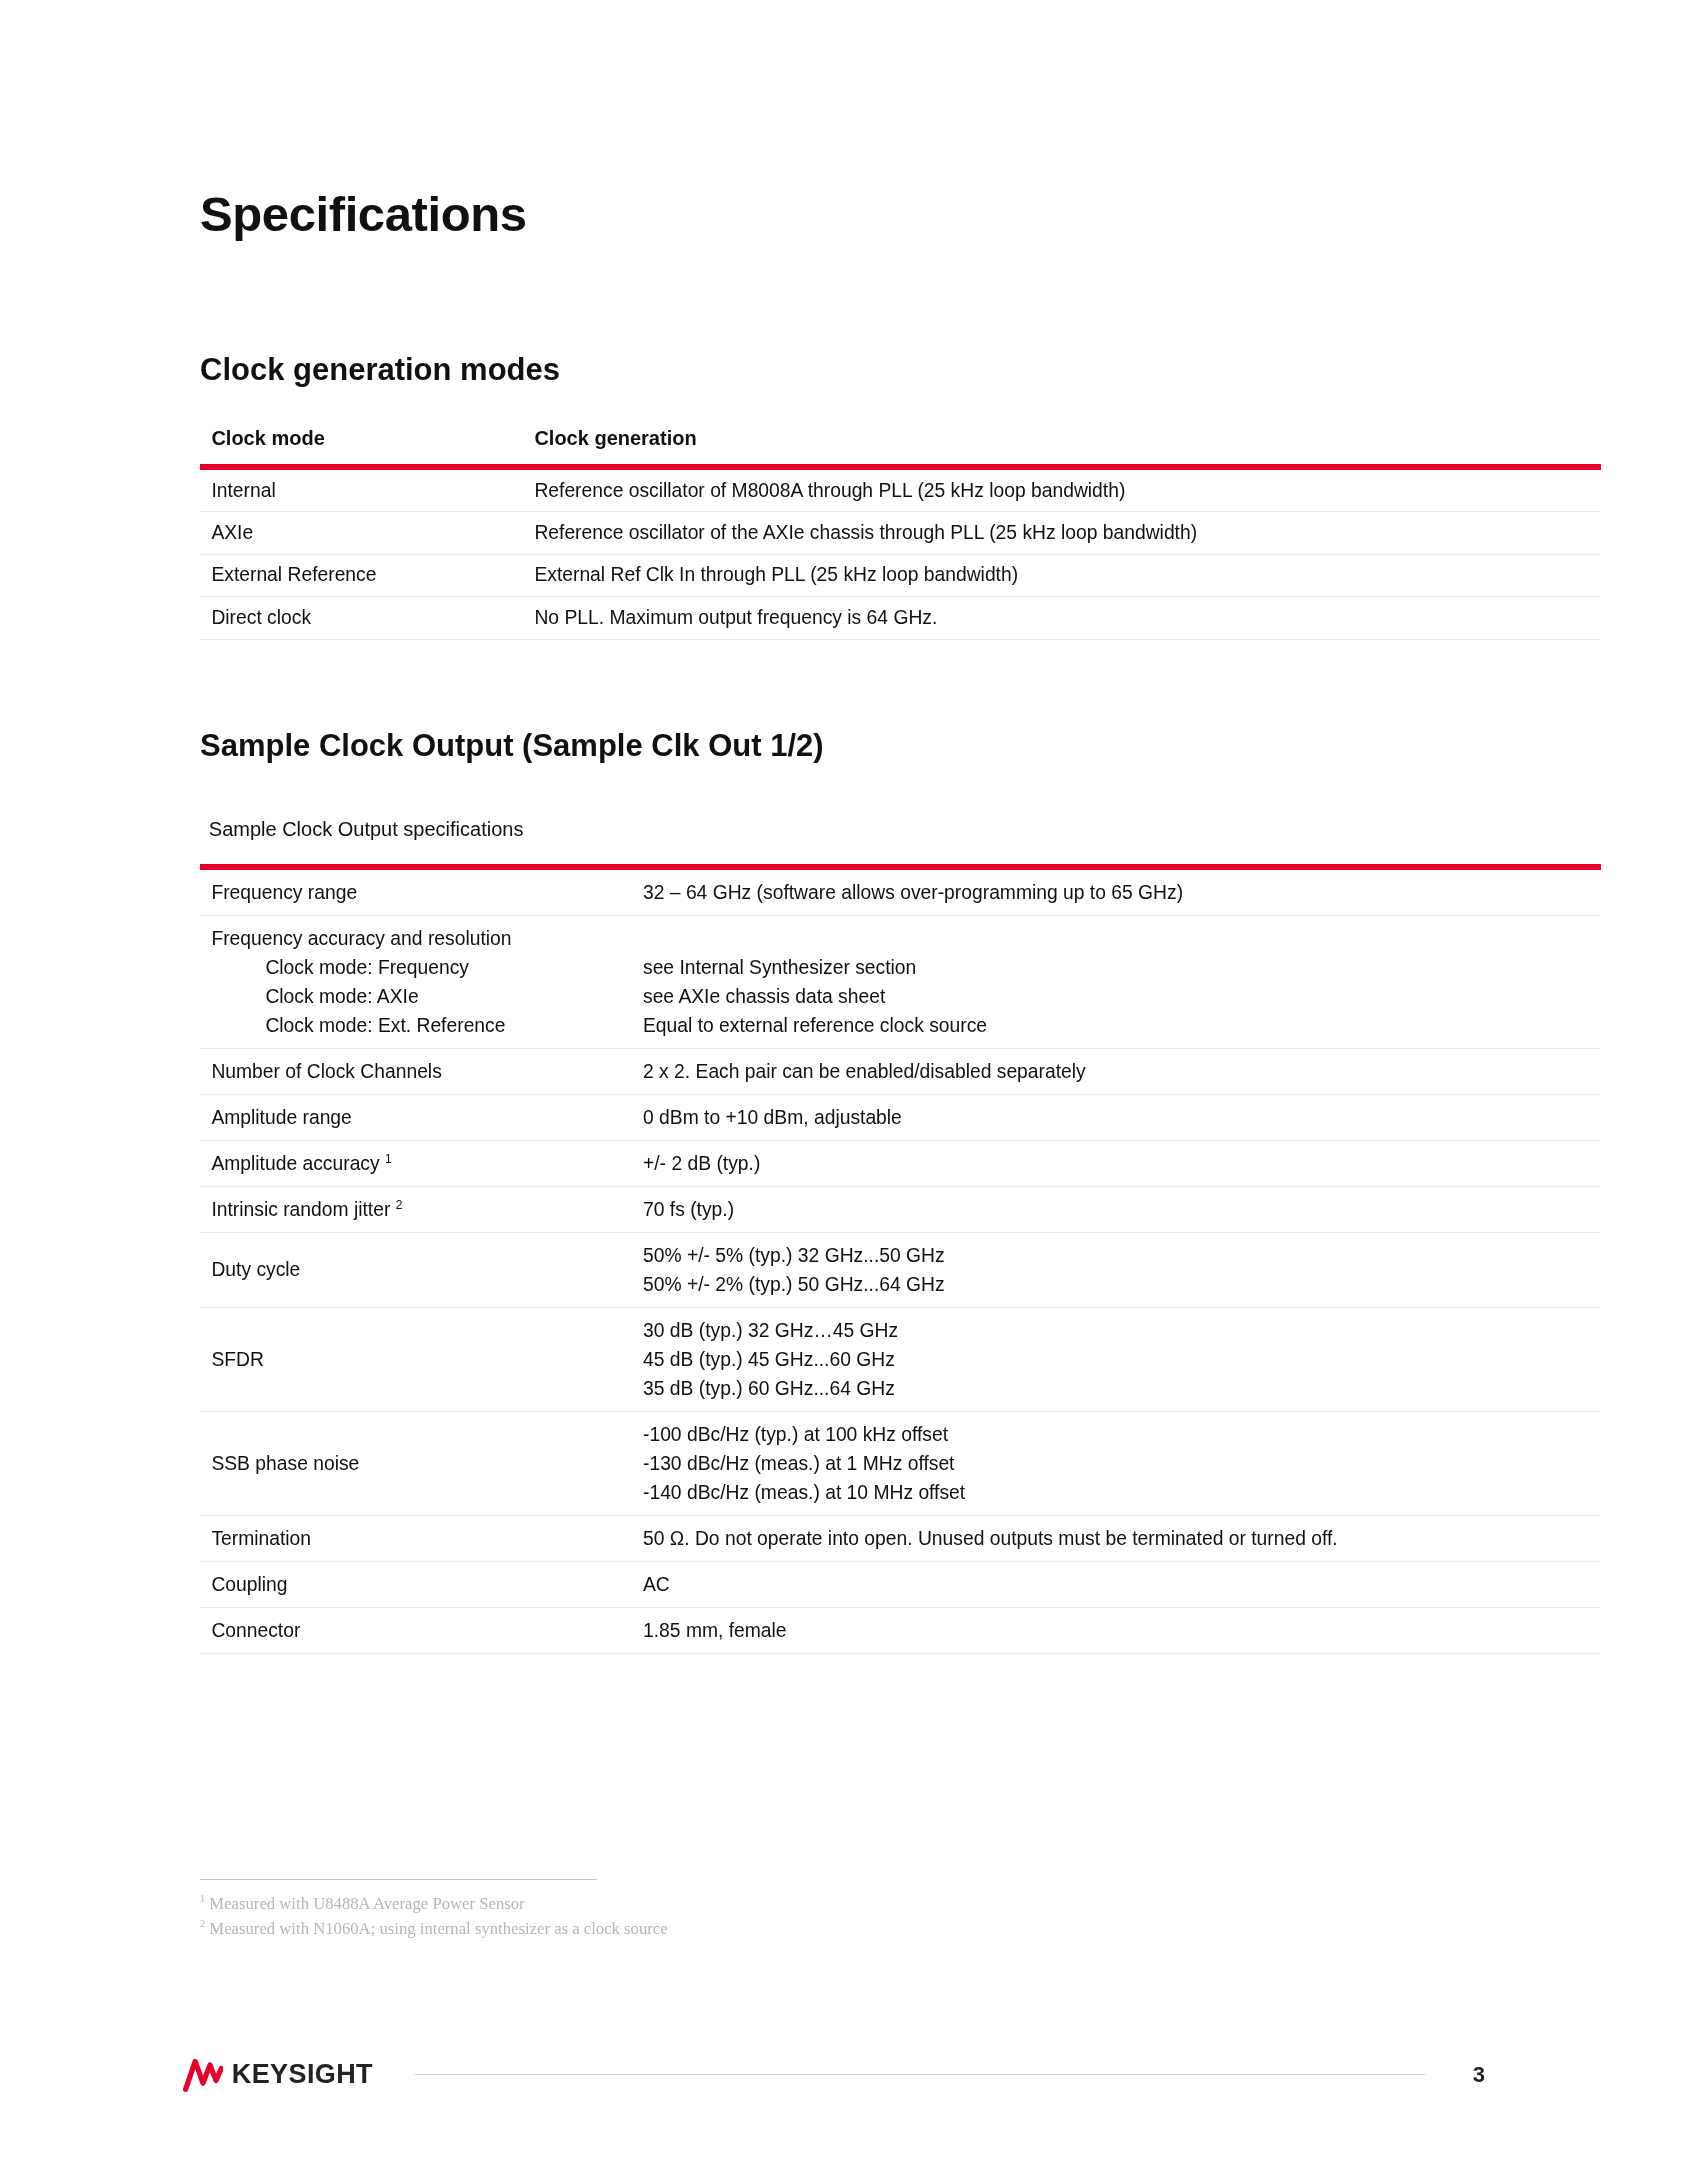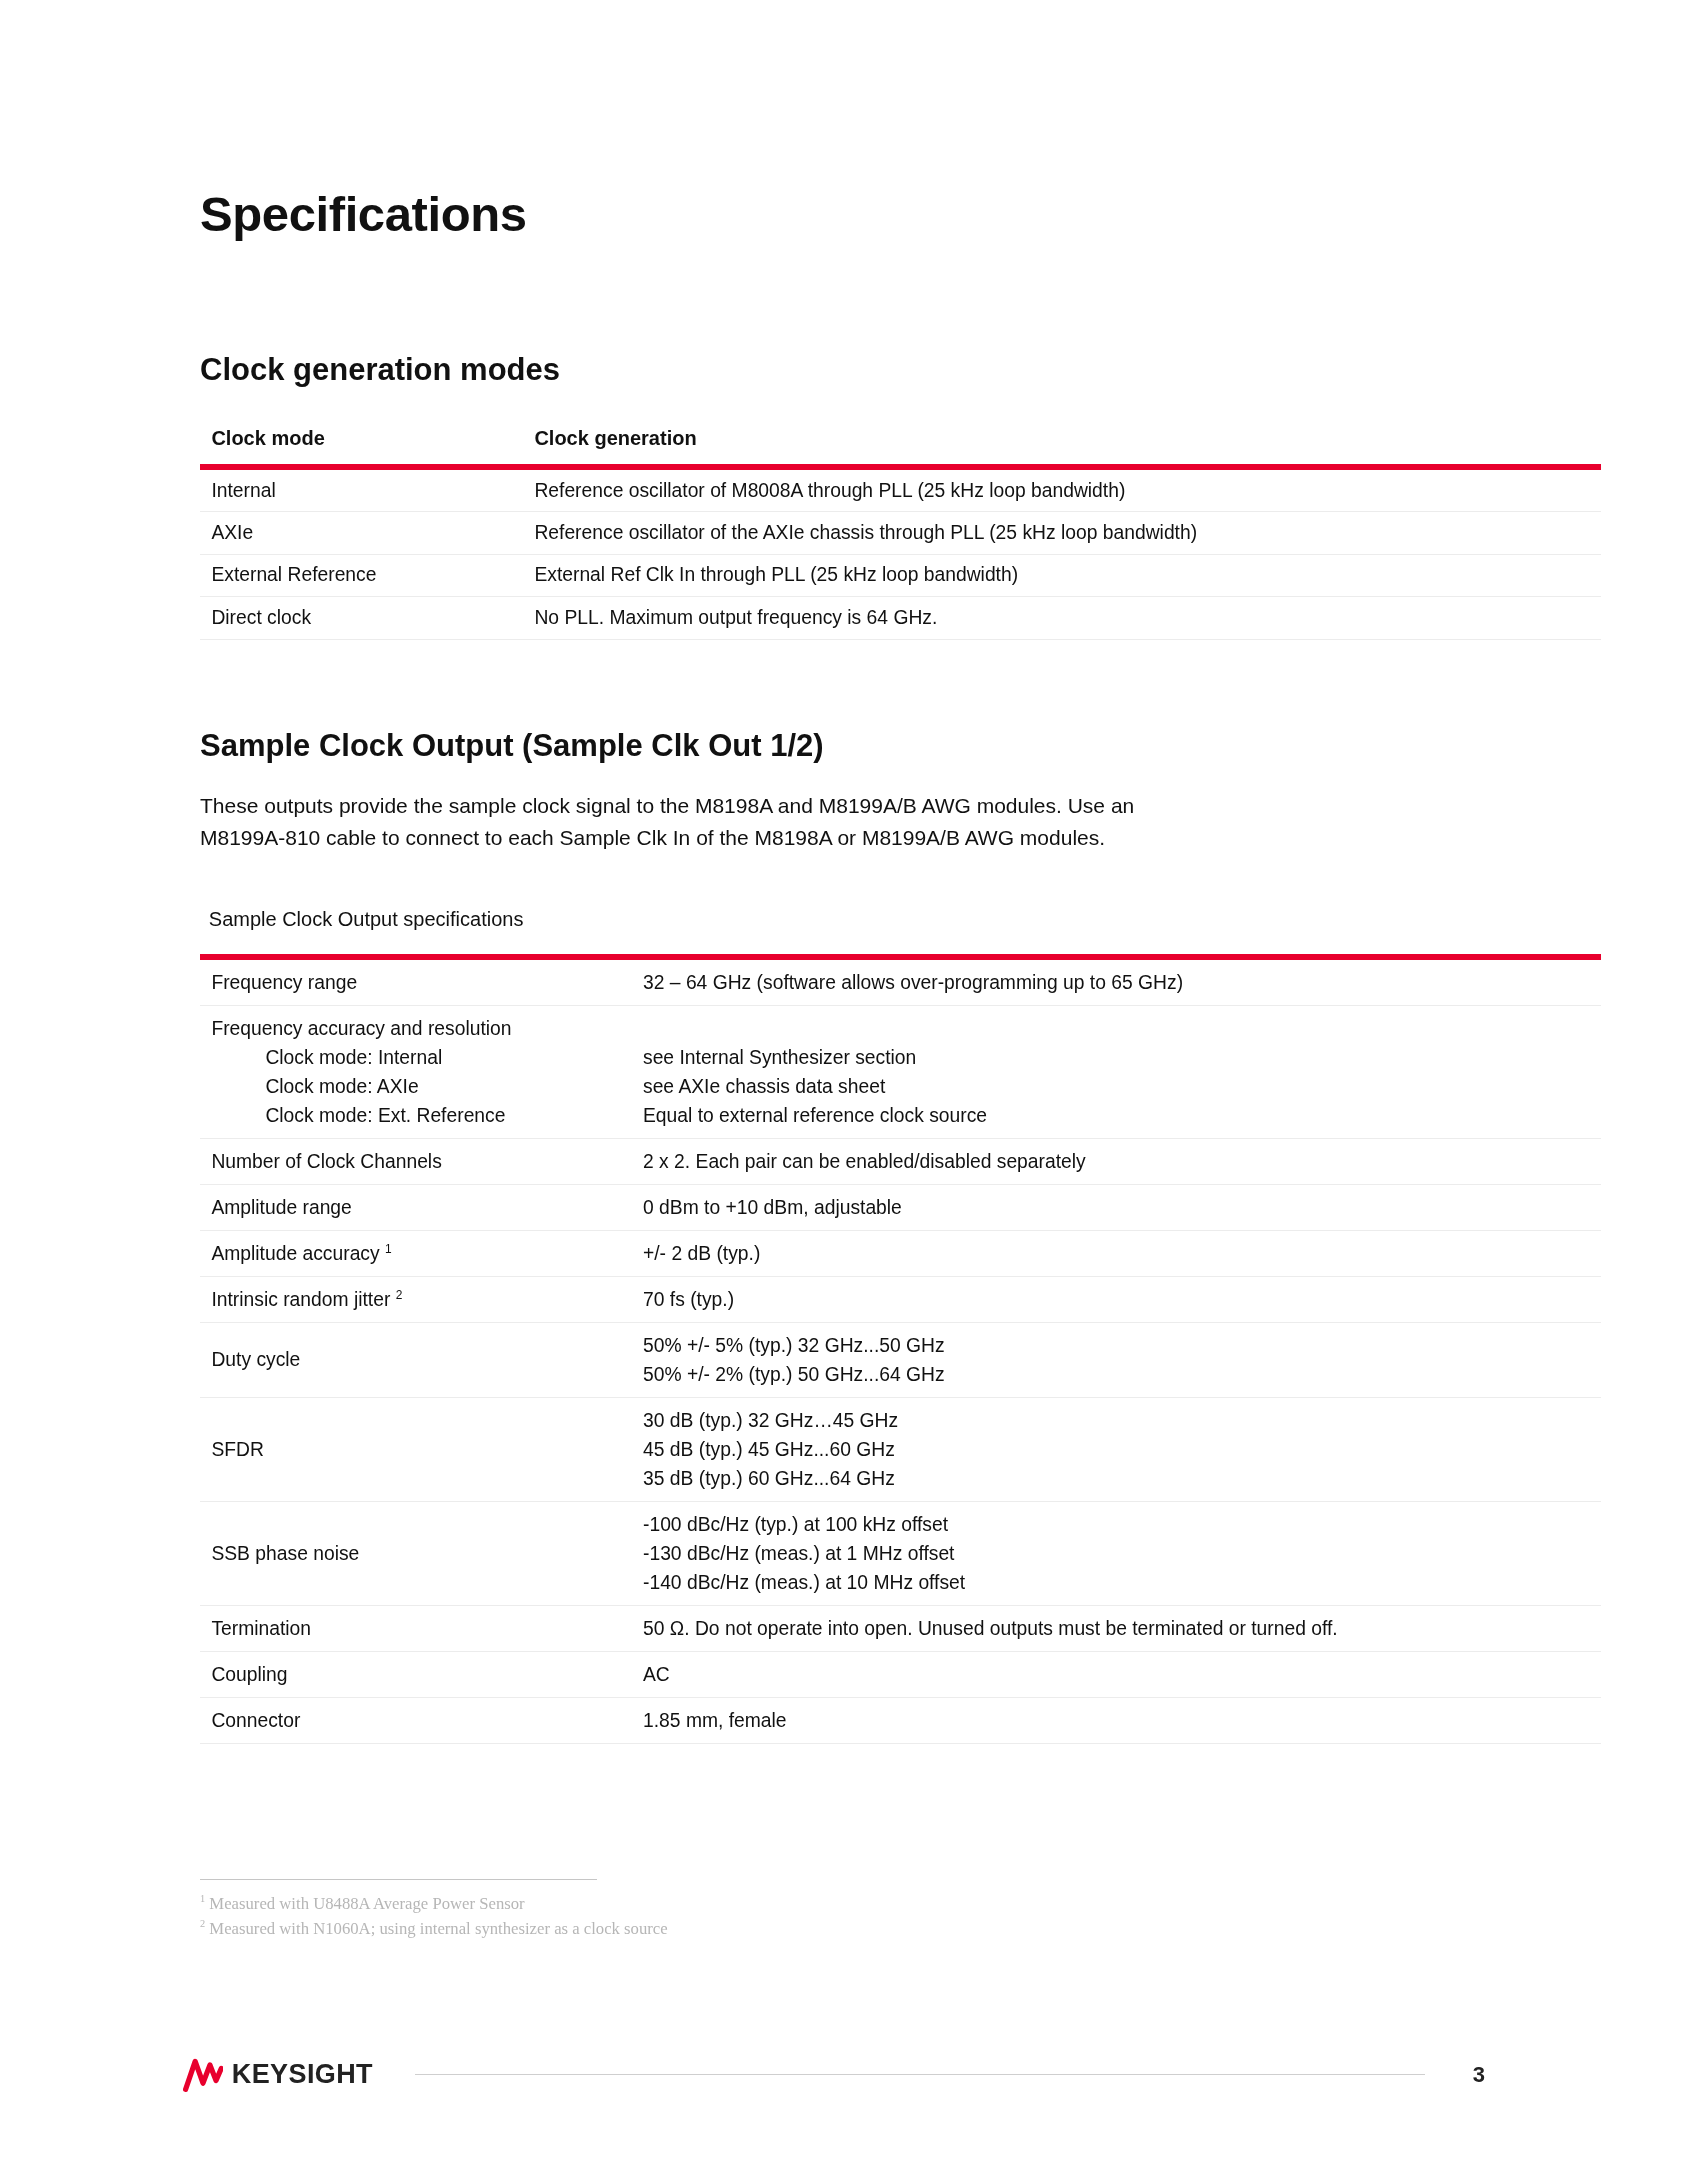--- a/index.html
+++ b/index.html
@@ -76,41 +76,37 @@
           </tr>
           <tr>
             <td>Direct clock</td>
             <td>No PLL. Maximum output frequency is 64 GHz.</td>
           </tr>
         </tbody>
     </table>
 
     <div class="h2 h2-sample">Sample Clock Output (Sample Clk Out 1/2)</div>
 
-    <p class="intro">
-      <span>These outputs provide the sample clock signal to the M8198A and M8199A/B AWG modules. Use an</span><br>
-      <span>M8199A-810 cable to connect to each Sample Clk In of the M8198A or M8199A/B AWG modules.</span>
-    </p>
 
     <div class="table-title">Sample Clock Output specifications</div>
 
     <table class="t2">
       <tbody>
           <tr>
             <td>
               <div class="spec-label-line">Frequency range</div>
             </td>
             <td>
               <div class="spec-value-line">32 – 64 GHz (software allows over-programming up to 65 GHz)</div>
             </td>
           </tr>
           <tr>
             <td>
               <div class="spec-label-line">Frequency accuracy and resolution</div>
-              <div class="spec-label-line indent">Clock mode: Internal</div>
+              <div class="spec-label-line indent">Clock mode: Frequency</div>
               <div class="spec-label-line indent">Clock mode: AXIe</div>
               <div class="spec-label-line indent">Clock mode: Ext. Reference</div>
             </td>
             <td>
               <div class="spec-value-line blank"></div>
               <div class="spec-value-line">see Internal Synthesizer section</div>
               <div class="spec-value-line">see AXIe chassis data sheet</div>
               <div class="spec-value-line">Equal to external reference clock source</div>
             </td>
           </tr>

